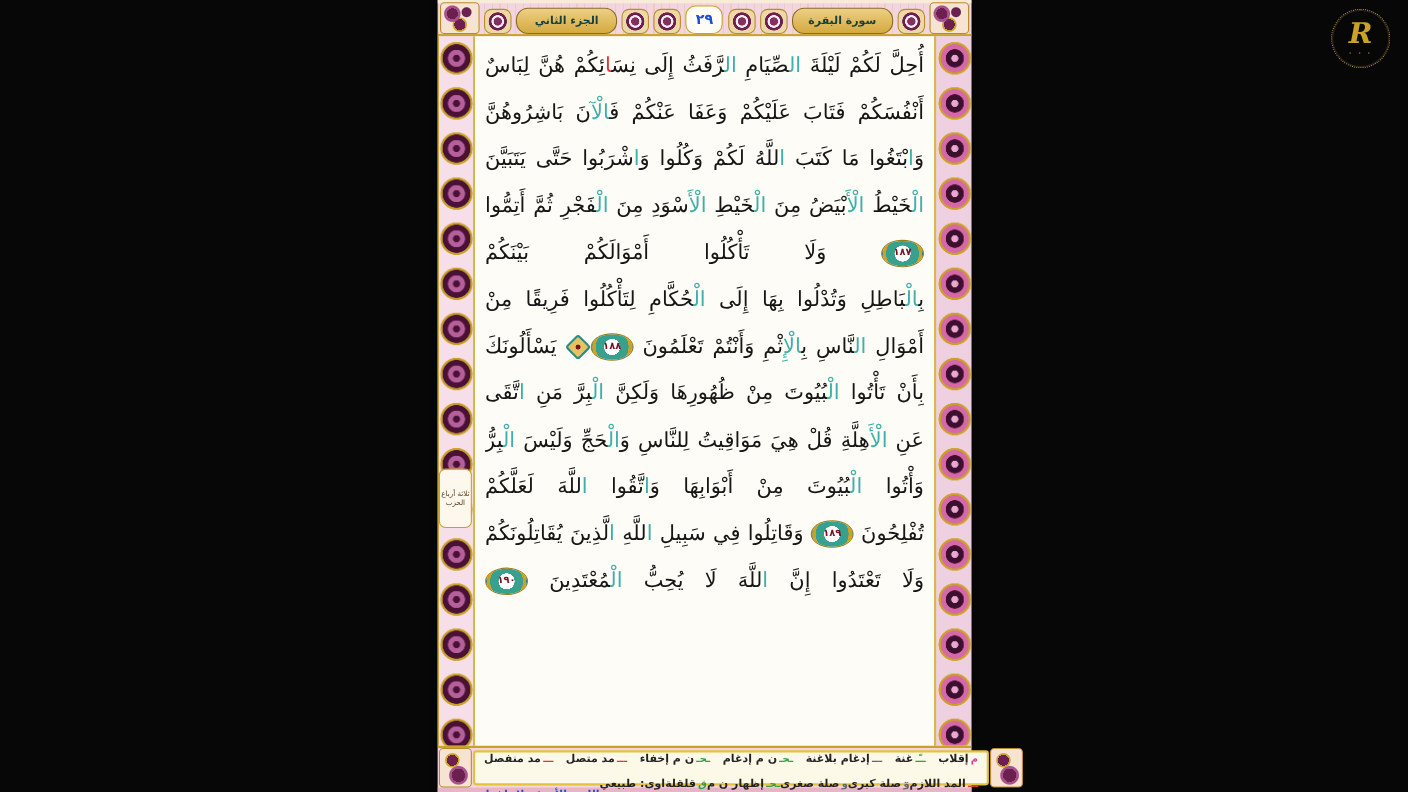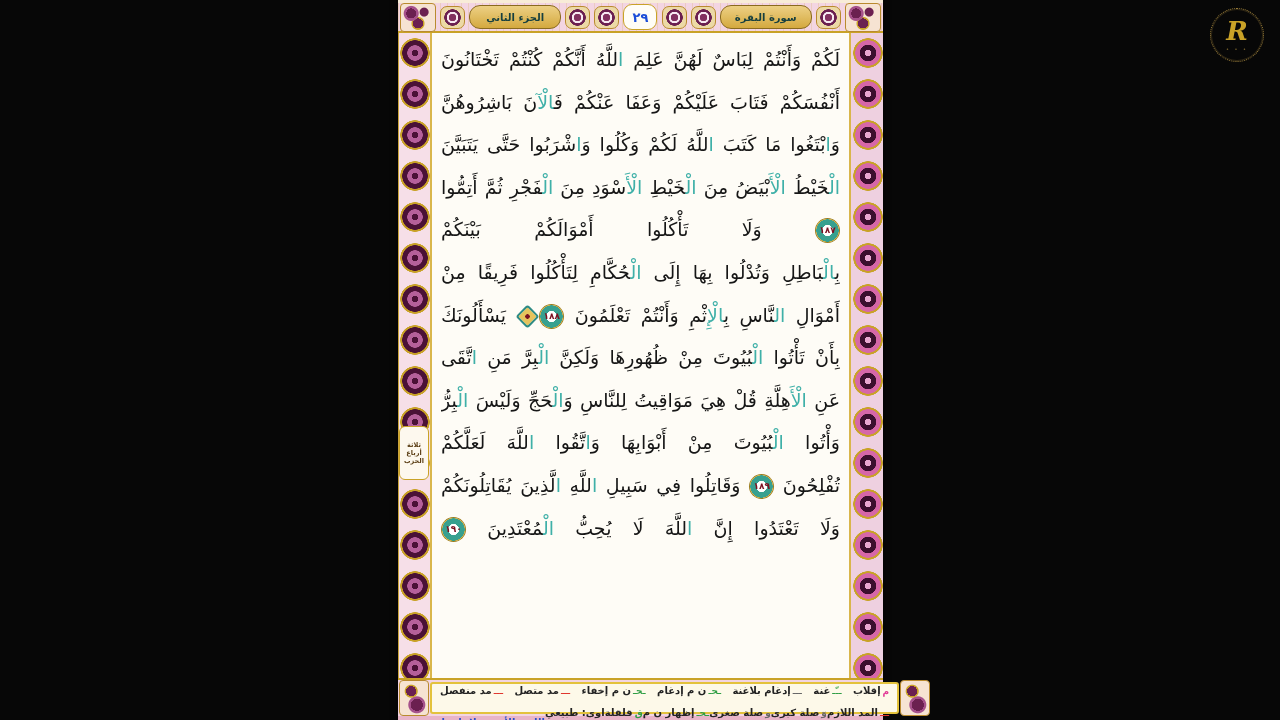--- a/index.html
+++ b/index.html
@@ -13,21 +13,21 @@
   .logo-orn{color:#8a7132;font-size:5px;letter-spacing:2px;margin-top:2px}
 
   
   .page{position:absolute;left:398px;top:0;width:485px;height:720px;background:#fbf4ea;box-shadow:0 0 6px rgba(0,0,0,.8)}
 
   
   .top-band{position:absolute;top:0;left:0;right:0;height:33px;box-sizing:border-box;
     background:#f3d5e2;
     background-image:repeating-linear-gradient(90deg,rgba(201,162,39,.18) 0 1px,transparent 1px 7px);
     border-top:3px solid #f8ecd8;border-bottom:2px solid #c9a227;
-    display:flex;align-items:center;justify-content:space-between;padding:12px 2px;gap:1px}
+    display:flex;align-items:flex-end;justify-content:space-between;padding:0 2px;gap:1px}
   .corner-band{width:34px;height:27px;flex:0 0 auto;border-radius:4px;
     background:
       radial-gradient(circle at 30% 35%,#6b2050 0 5px,#a6518b 5px 7px,transparent 8px),
       radial-gradient(circle at 68% 30%,#6b2050 0 4px,transparent 5px),
       radial-gradient(circle at 50% 72%,#6b2050 0 5px,#c9a227 5px 6px,transparent 7px),
       #f6e3d2;
     border:1px solid #b98a2e}
   .med{width:25px;height:23px;flex:0 0 auto;border-radius:7px;border:1.5px solid #b98a2e;box-sizing:border-box;
     background:
       radial-gradient(circle at 50% 50%,#82305f 0 3.5px,#f7e9f1 4px 5.5px,#6b2050 6px 8px,#ecd9a6 8.5px);}
@@ -46,29 +46,29 @@
       #f6dfe8;
     background-size:34px 41px,34px 100%,auto;background-repeat:repeat-y,no-repeat,repeat}
   .border-col.right{right:0;border-left:2px solid #d9b64b;
     background:
       radial-gradient(circle at 17px 20px,#e9a8d0 0 3px,#3c0f2e 3.5px 8px,#d667a8 8.5px 12.5px,#c9a227 13px 14.5px,transparent 15px),
       #eed0e0;
     background-size:34px 41px,auto;background-repeat:repeat-y,repeat}
   .margin-marker{position:absolute;left:1px;top:393px;width:30px;height:54px;box-sizing:border-box;
     background:#fdf8ee;border:1.5px solid #c9a227;border-radius:6px;
     display:flex;align-items:center;justify-content:center;text-align:center;
-    font-size:6.5px;line-height:8px;color:#5a3d14;font-weight:bold;padding:1px}
+    font-size:6.5px;line-height:8px;color:#5a3d14;font-weight:normal;padding:1px}
 
   
   .text-frame{position:absolute;left:34px;right:34px;top:33px;bottom:42px;box-sizing:border-box;
     background:#fefcf6;padding:5px 9px 0 9px}
   .qline{height:42.6px;line-height:42.6px;direction:rtl;unicode-bidi:embed;
     text-align:justify;text-align-last:justify;overflow:hidden;
     font-size:19px;color:#161616;font-weight:500;letter-spacing:0}
-  .ayah{display:inline-flex;align-items:center;justify-content:center;width:23px;height:23px;vertical-align:middle;
+  .ayah{display:inline-flex;align-items:center;justify-content:center;width:37px;height:23px;vertical-align:middle;
     border-radius:50%;margin:0 1px;
     background:radial-gradient(circle,#ffffff 0 33%,#37a08f 34% 68%,#c9a227 69% 82%,#256b60 83%);
     box-shadow:0 0 0 1px #9c7d1e}
   .ayah b{font-size:9px;line-height:9px;color:#7a1020;font-weight:bold}
   .hizb{display:inline-block;width:13px;height:13px;vertical-align:middle;margin:0 3px;
     transform:rotate(45deg);border:2px solid #2e8b84;border-radius:3px;
     background:radial-gradient(circle,#7a1020 0 2px,#e6c35c 2.5px)}
 
   
   .bottom-band{position:absolute;left:0;right:0;bottom:0;height:42px;box-sizing:border-box;
@@ -118,21 +118,21 @@
   </div>
 
   <div class="border-col left">
     <div class="margin-marker">
       <span>ثلاثة أرباع الحزب</span>
     </div>
   </div>
   <div class="border-col right"></div>
 
   <div class="text-frame">
-    <div class="qline"><span>لَكُمْ وَأَنْتُمْ لِبَاسٌ لَهُنَّ عَلِمَ </span><span style="color: rgb(63, 176, 168);">ا</span><span>للَّهُ أَنَّكُمْ كُنْتُمْ تَخْتَانُونَ</span></div>
+    <div class="qline"><span>أُحِلَّ لَكُمْ لَيْلَةَ </span><span style="color: rgb(63, 176, 168);">ال</span><span>صِّيَامِ </span><span style="color: rgb(63, 176, 168);">ال</span><span>رَّفَثُ إِلَى نِسَ</span><span style="color: rgb(224, 54, 46);">ا</span><span>ئِكُمْ هُنَّ لِبَاسٌ</span></div>
     <div class="qline"><span>أَنْفُسَكُمْ فَتَابَ عَلَيْكُمْ وَعَفَا عَنْكُمْ فَ</span><span style="color: rgb(63, 176, 168);">الْ</span><span>آنَ بَاشِرُوهُنَّ</span></div>
     <div class="qline"><span>وَ</span><span style="color: rgb(63, 176, 168);">ا</span><span>بْتَغُوا مَا كَتَبَ </span><span style="color: rgb(63, 176, 168);">ا</span><span>للَّهُ لَكُمْ وَكُلُوا وَ</span><span style="color: rgb(63, 176, 168);">ا</span><span>شْرَبُوا حَتَّى يَتَبَيَّنَ لَكُمُ</span></div>
     <div class="qline"><span style="color: rgb(63, 176, 168);">الْ</span><span>خَيْطُ </span><span style="color: rgb(63, 176, 168);">الْ</span><span>أَبْيَضُ مِنَ </span><span style="color: rgb(63, 176, 168);">الْ</span><span>خَيْطِ </span><span style="color: rgb(63, 176, 168);">الْ</span><span>أَسْوَدِ مِنَ </span><span style="color: rgb(63, 176, 168);">الْ</span><span>فَجْرِ ثُمَّ أَتِمُّوا </span></div>
     <div class="qline"><span class="ayah">
           <b>١٨٧</b>
         </span><span> وَلَا تَأْكُلُوا أَمْوَالَكُمْ بَيْنَكُمْ</span></div>
     <div class="qline"><span>بِ</span><span style="color: rgb(63, 176, 168);">الْ</span><span>بَاطِلِ وَتُدْلُوا بِهَا إِلَى </span><span style="color: rgb(63, 176, 168);">الْ</span><span>حُكَّامِ لِتَأْكُلُوا فَرِيقًا مِنْ</span></div>
     <div class="qline"><span>أَمْوَالِ </span><span style="color: rgb(63, 176, 168);">ال</span><span>نَّاسِ بِ</span><span style="color: rgb(63, 176, 168);">الْ</span><span>إِثْمِ وَأَنْتُمْ تَعْلَمُونَ </span><span class="ayah">
           <b>١٨٨</b>
         </span><span class="hizb"></span><span> يَسْأَلُونَكَ</span></div>

